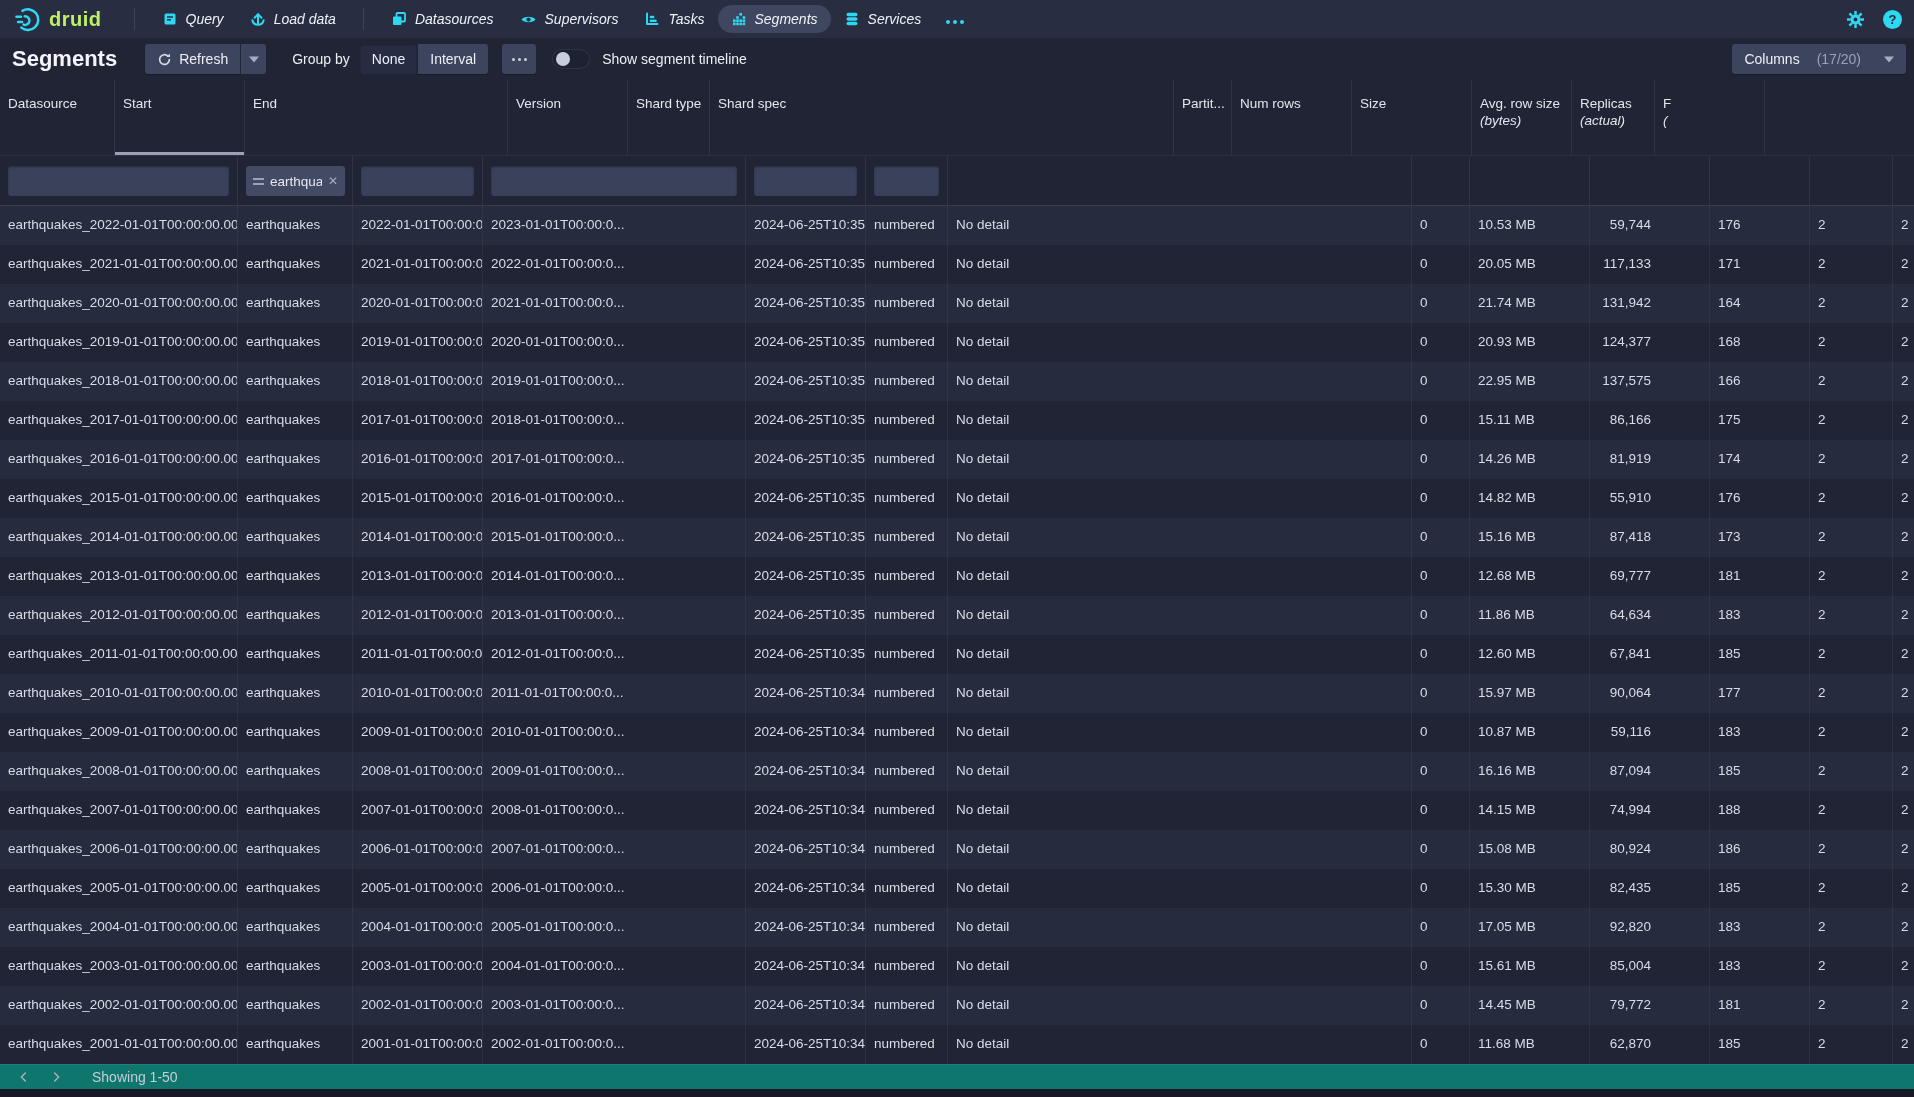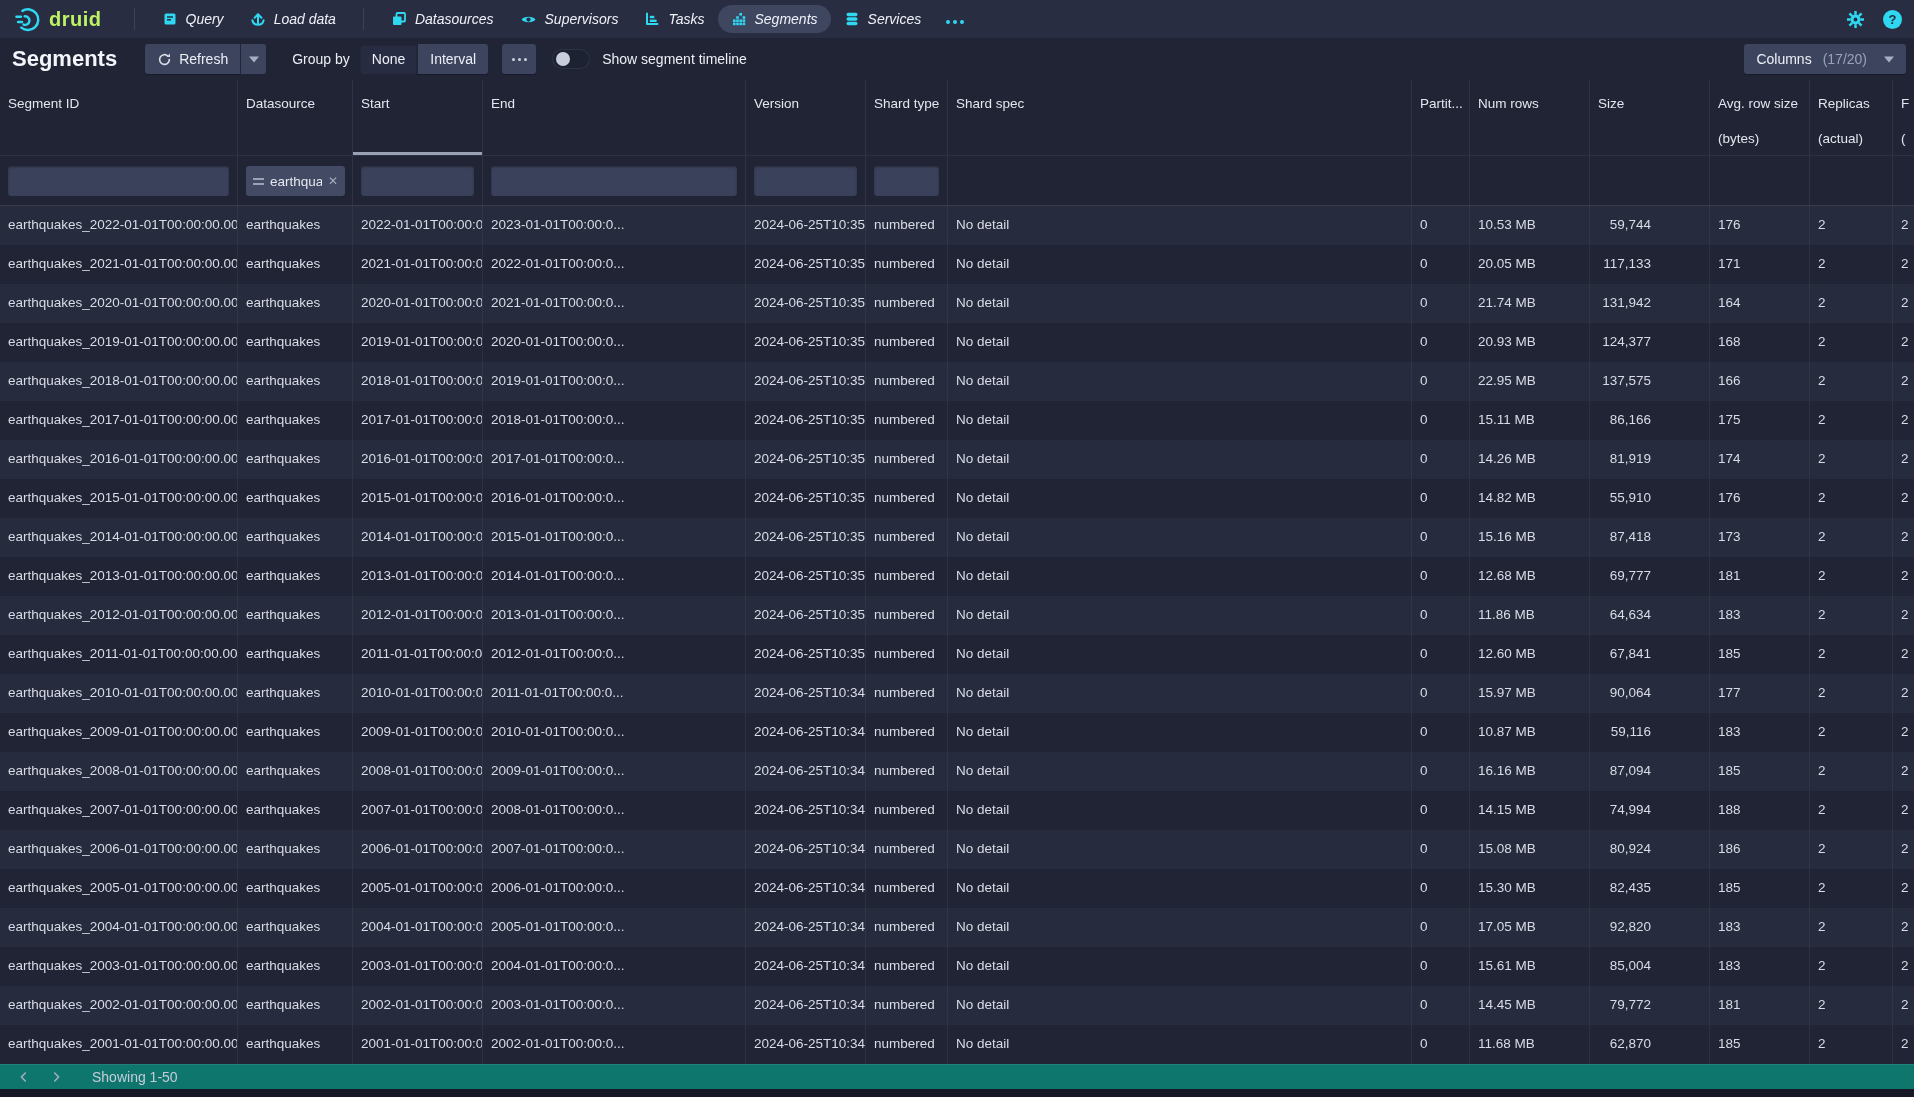--- a/index.html
+++ b/index.html
@@ -76,21 +76,21 @@
   .muted { color:#9aa2b8; }
   
   .table { width:2003px; }
   .thead { display:flex; height:75px; }
   .th {
     padding:16px 8px 0 8px; font-size:13.5px; color:#e3e6ee;
     border-right:1px solid rgba(255,255,255,.07);
     position:relative; cursor:pointer; overflow:hidden; white-space:nowrap;
     flex:none;
   }
-  .th .sub { margin-top:20px; }
+  .th .sub { font-style:italic; margin-top:2px; }
   .th.sorted:after {
     content:""; position:absolute; left:0; right:0; bottom:0;
     height:3px; background:#9aa1b5;
   }
   .fila { display:flex; height:51px; border-top:1px solid rgba(255,255,255,.06); border-bottom:1px solid rgba(255,255,255,.10); }
   .fcell {
     flex:none; padding:10px 8px;
     border-right:1px solid rgba(255,255,255,.07);
   }
   .finput {
@@ -296,38 +296,35 @@
       <span class="dot"></span>
       <span class="dot"></span>
   </div>
 
   <div class="toggle">
       <span class="knob"></span>
     </div>
   <span class="label">Show segment timeline</span>
 
   <div class="toolbar-right">
-    <div class="btn" style="gap:11px; padding:0 12px;">
+    <div class="btn" style="gap:17px; padding:0 12px;">
       <span>Columns</span>
       <span class="muted">(17/20)</span>
       <span style="margin-left:6px">
         <svg width="10" height="7" viewBox="0 0 10 7">
             <polygon points="0,0.5 10,0.5 5,6.5" fill="#a7aec2"></polygon>
           </svg>
       </span>
     </div>
   </div>
 </div>
 
 <div class="table">
 
   <div class="thead">
-    <div class="th c0">
-        <div>Segment ID</div>
-      </div>
     <div class="th c1">
         <div>Datasource</div>
       </div>
     <div class="th c2 sorted">
         <div>Start</div>
       </div>
     <div class="th c3">
         <div>End</div>
       </div>
     <div class="th c4">

